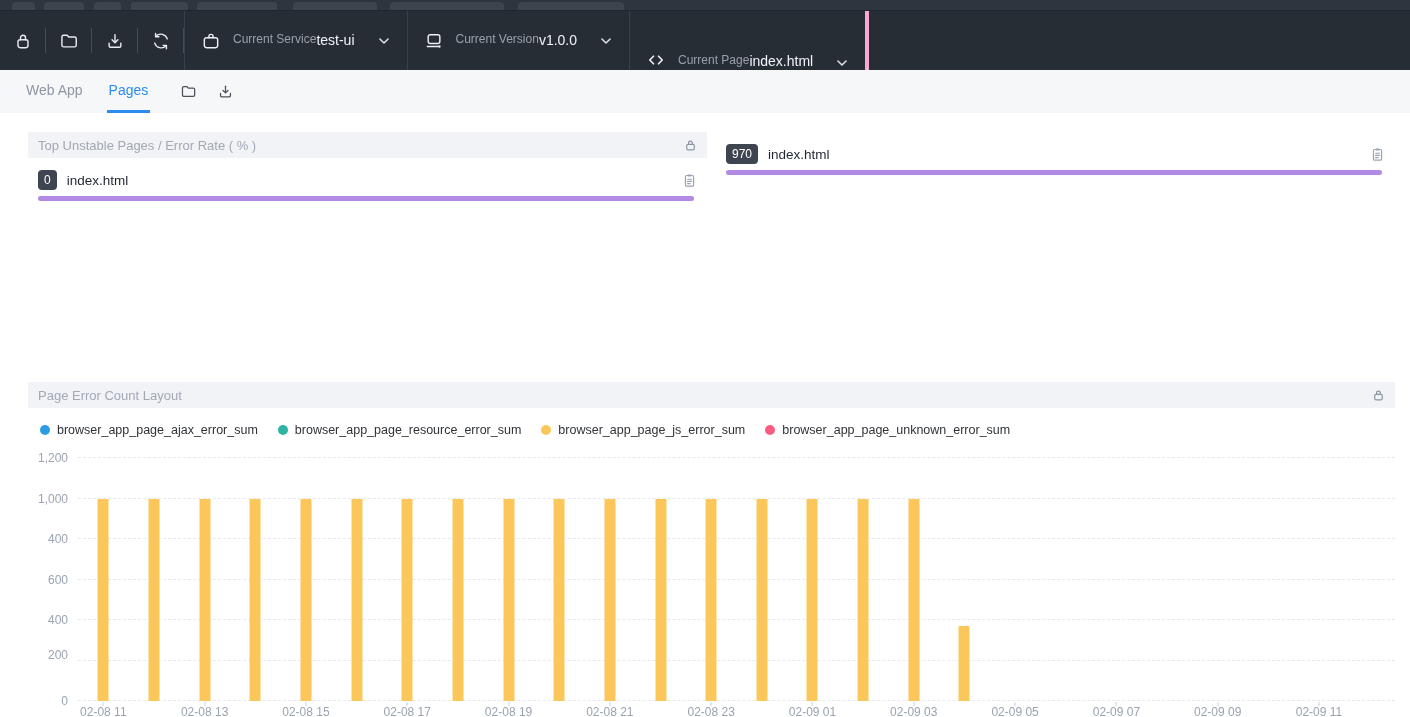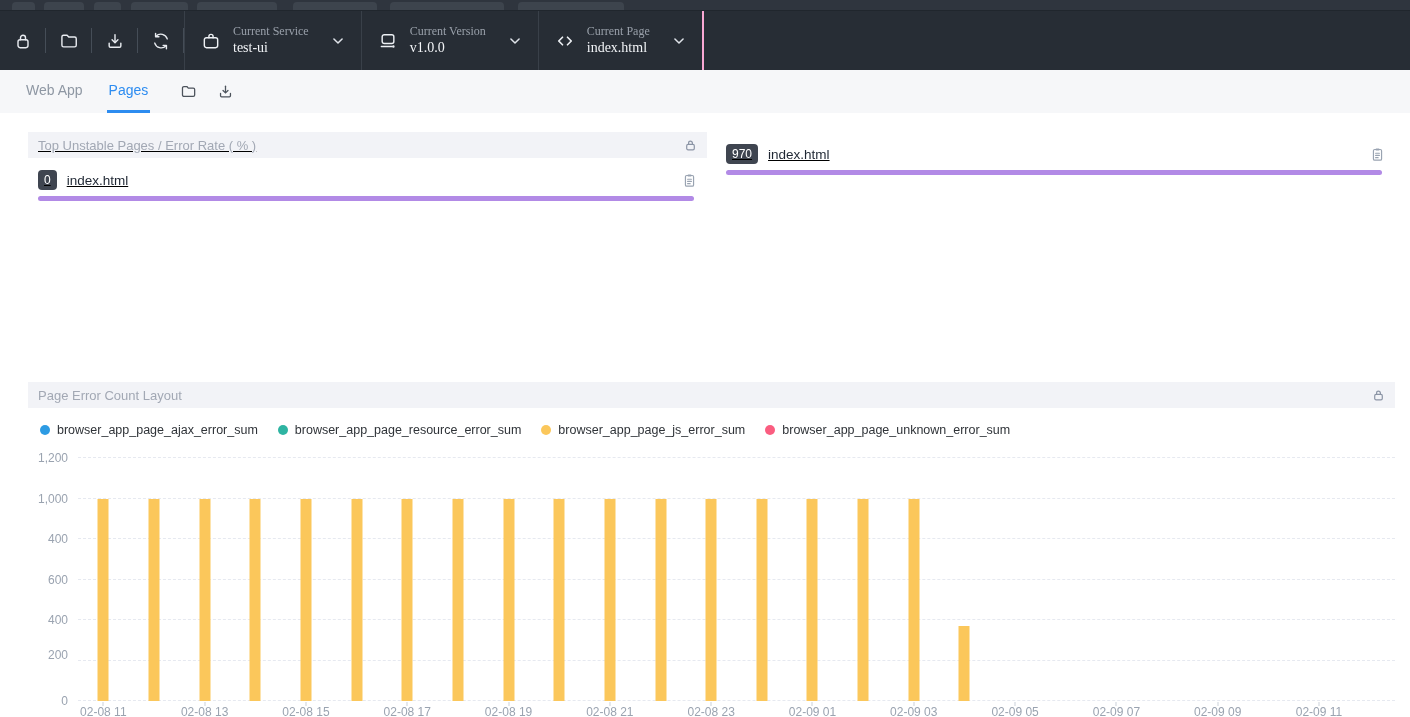--- a/index.html
+++ b/index.html
@@ -18,39 +18,39 @@
     display:flex; align-items:stretch; color:#e9ecf1;
   }
   .tb-iconbtn { width:45px; display:flex; align-items:center; justify-content:center; cursor:pointer; color:#e9ecf1; }
   .tb-iconbtn svg { width:20px; height:20px; }
   .mini-sep { width:1px; background:#454d57; margin:17px 0; }
   .tb-section {
     display:flex; align-items:center; padding:0 16px; gap:12px;
     border-left:1px solid #394049; cursor:pointer;
   }
   .tb-section:first-of-type { border-left:none; }
-  .tb-section.last { border-right:2px solid #f9a8d4; }
+  .tb-section.last { border-right:4px solid #f9a8d4;align-items:flex-end; }
   .tb-section svg { width:20px; height:20px; color:#eef1f5; flex:none; }
-  .tb-texts { display:flex; flex-direction:column; line-height:1.25;font-family:Liberation Serif, serif; }
+  .tb-texts { display:flex; line-height:1.25; }
   .tb-label { font-size:12px; color:#99a0aa; }
   .tb-value { font-size:14px; color:#f2f4f7; font-weight:500; }
   .tb-chevron { width:14px !important; height:14px !important; margin-left:10px; color:#dfe3e9 !important; }
 
   
   .tabrow { height:43px; background:#f6f7f9; display:flex; align-items:stretch; padding-left:24px; }
   .tab {
     display:flex; align-items:center; font-size:14px; color:#8e97a3;
     padding:0 2px; margin-right:22px; border-bottom:3px solid transparent; cursor:pointer;
   }
   .tab.active { color:#2d8cf0; border-bottom-color:#2d8cf0; }
   .tabrow-icons { display:flex; align-items:center; gap:20px; margin-left:8px; color:#4c535c; }
   .tabrow-icons svg { width:17px; height:17px; cursor:pointer; }
 
   
-  .panels-row { display:flex; gap:9px; margin:19px 15px 0 28px; height:72px;text-decoration:underline; }
+  .panels-row { display:flex; gap:9px; margin:19px 15px 0 28px; height:72px; }
   .panel { flex:1; background:#fff; }
   .panel-header {
     height:26px; background:#f2f3f7; display:flex; align-items:center; padding:0 10px;
   }
   .panel-title { font-size:13px; color:#a2a8b4; }
   .header-lock { margin-left:auto; color:#8b94a5; display:flex; cursor:pointer; }
   .header-lock svg { width:13px; height:13px; }
   .page-row { display:flex; align-items:center; padding:12px 10px 0 10px; height:32px; cursor:pointer; }
   .badge {
     background:#3f4550; color:#fff; font-size:12px; line-height:1;

